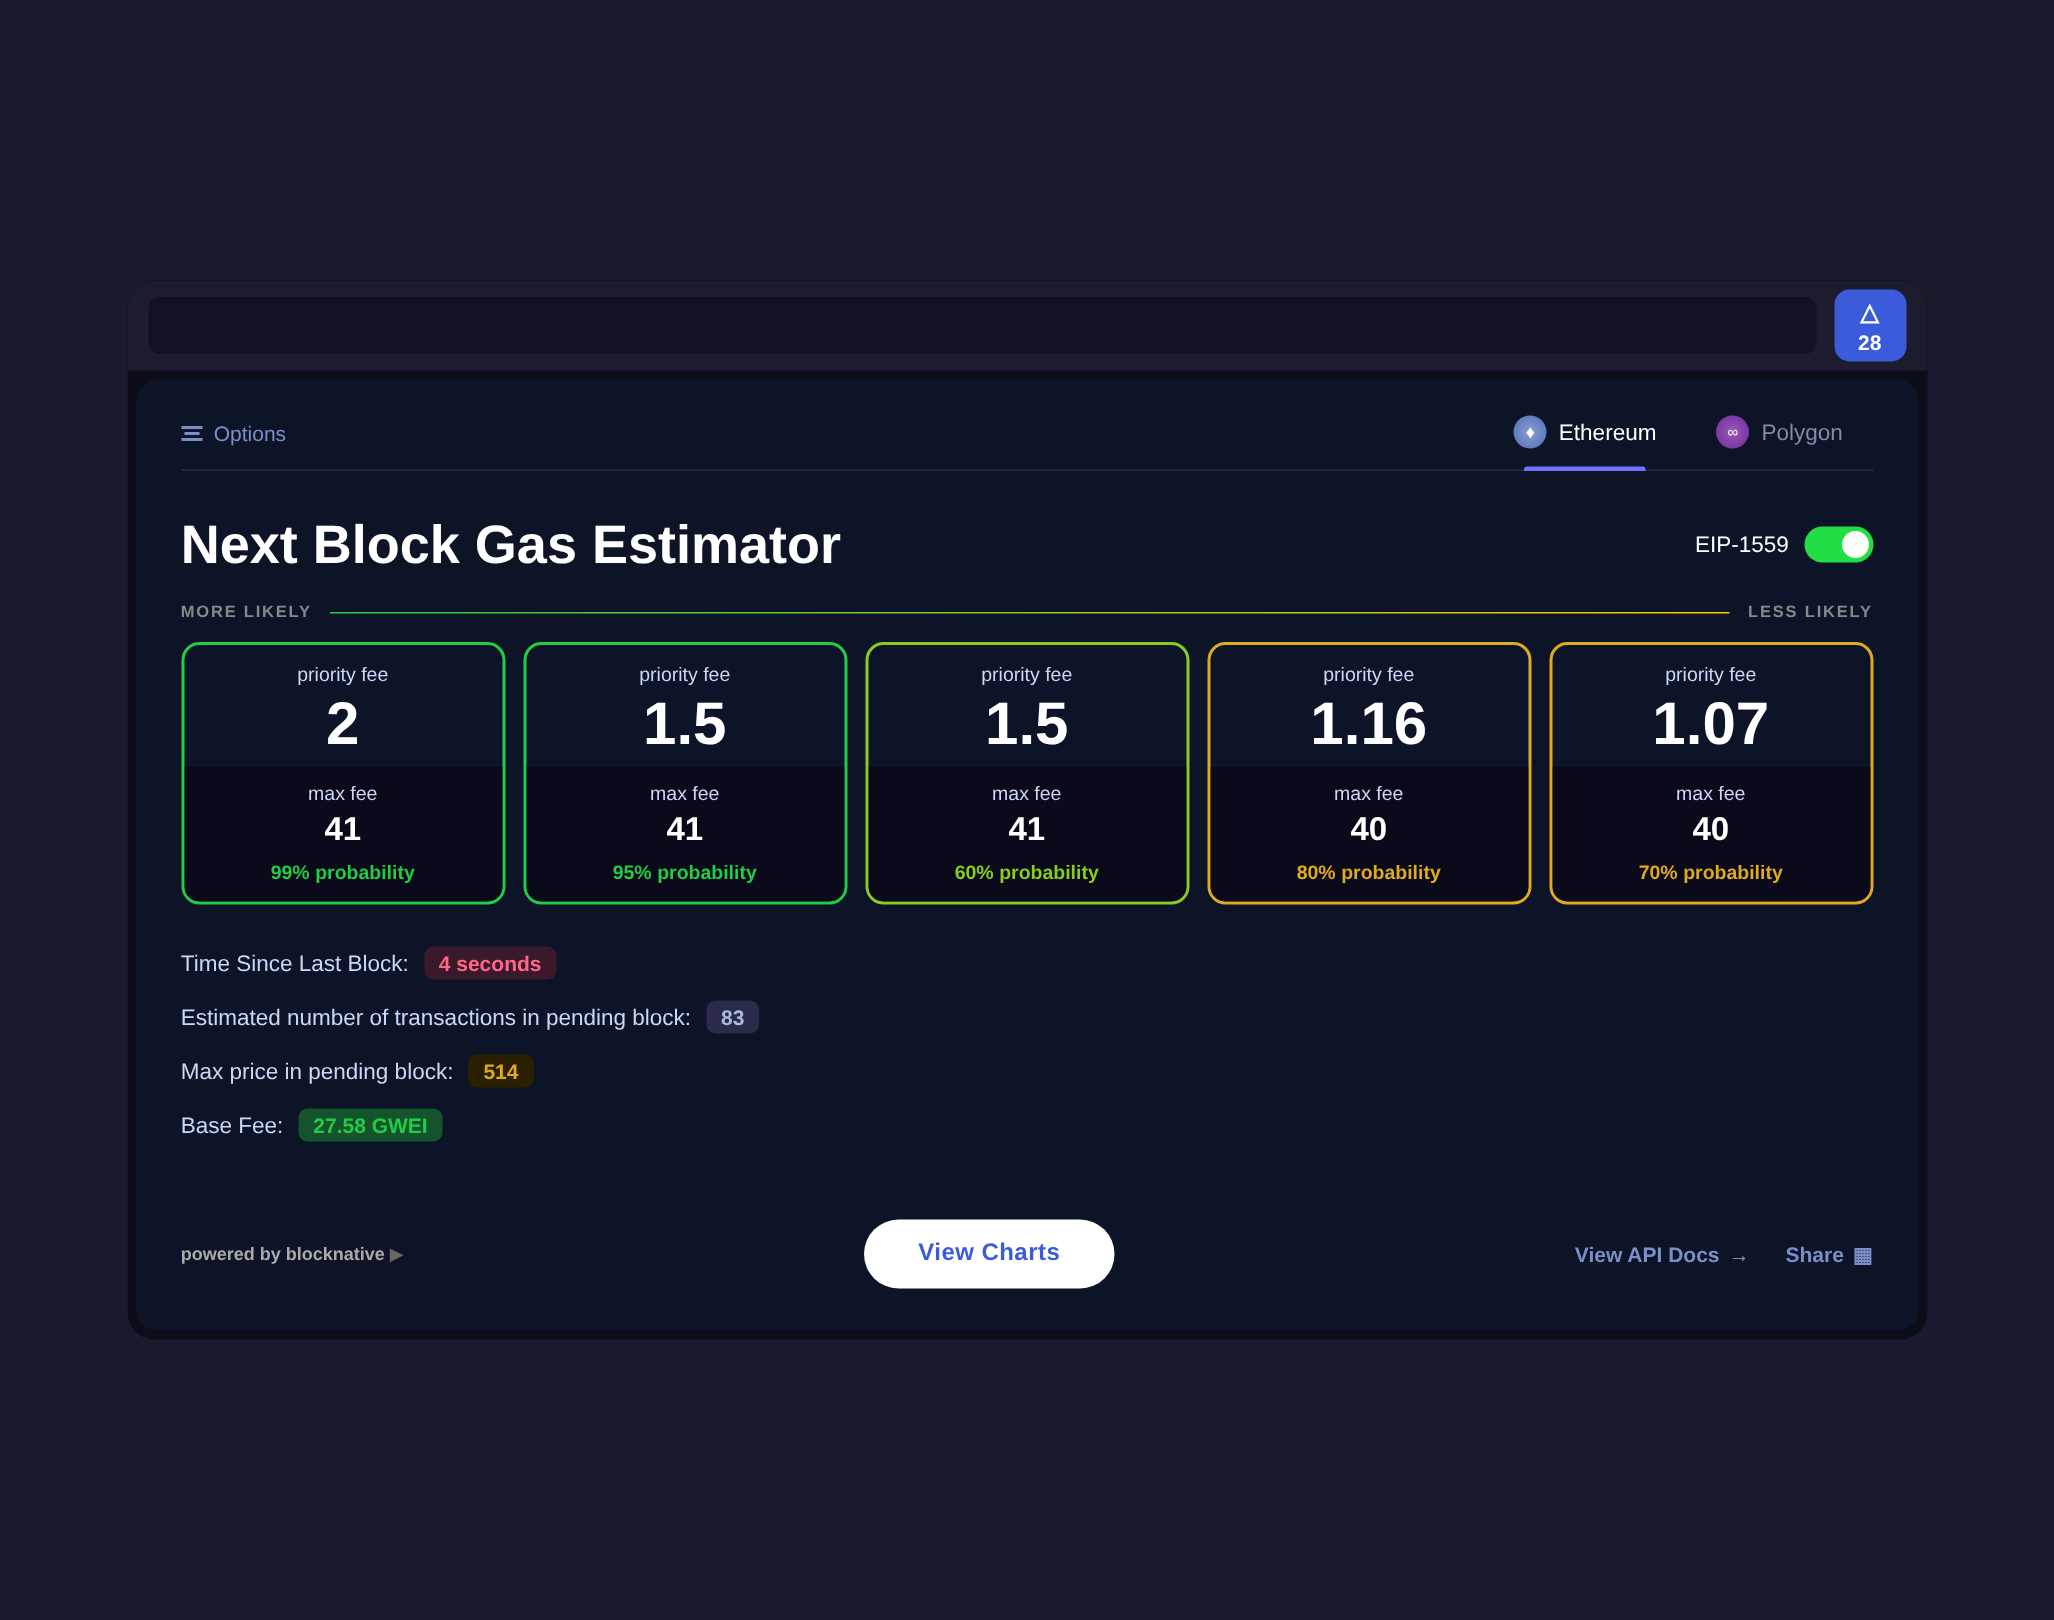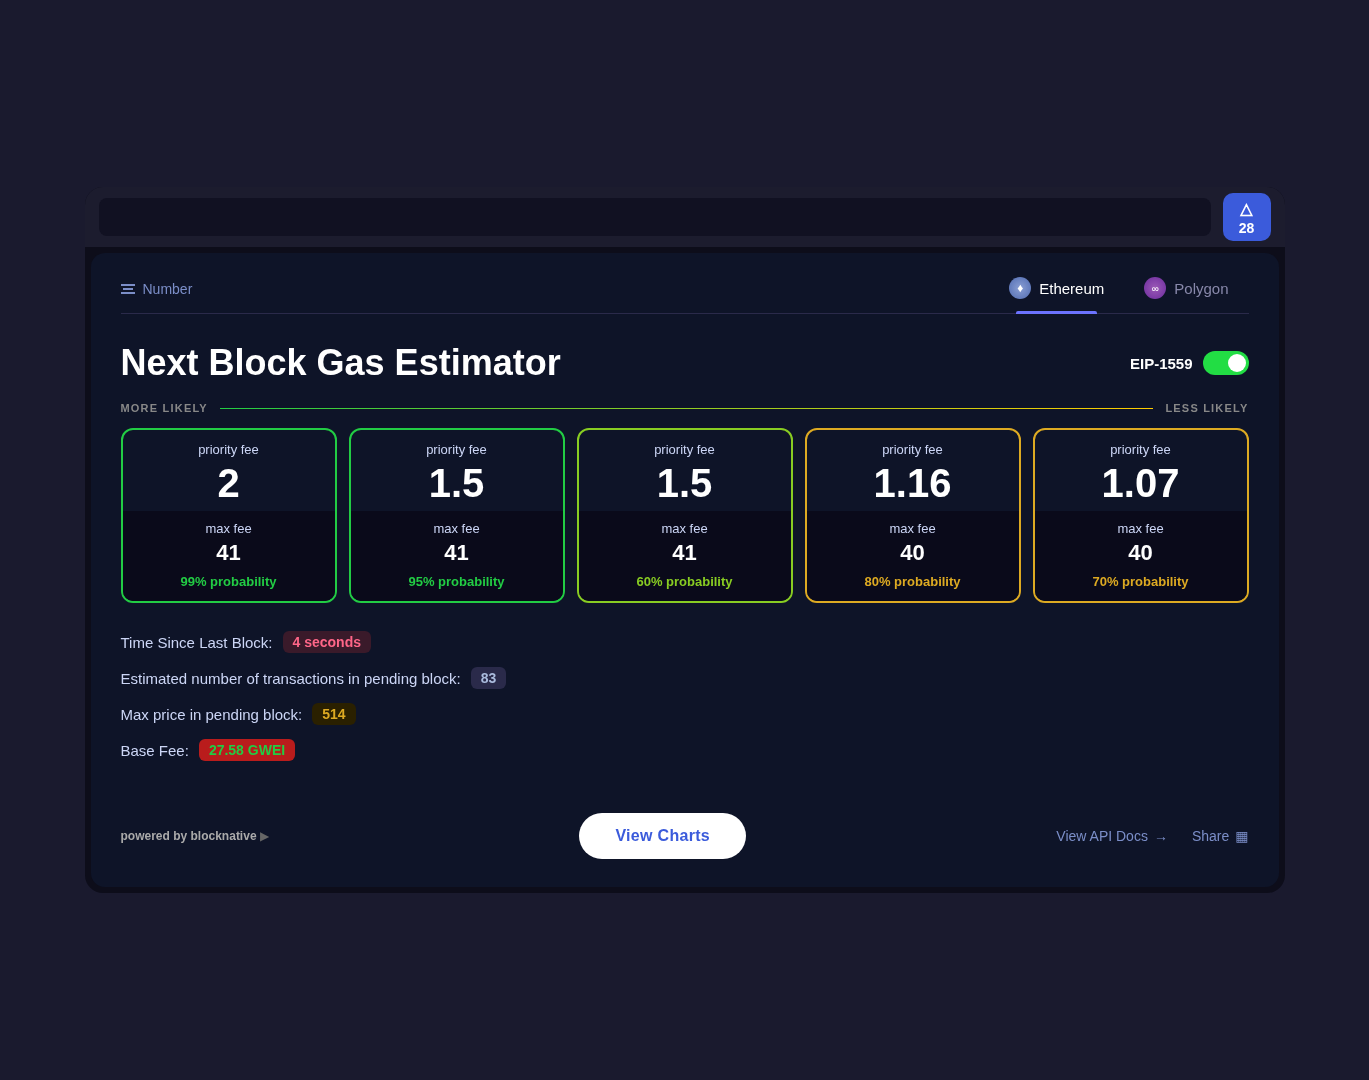--- a/index.html
+++ b/index.html
@@ -164,21 +164,21 @@
       font-weight: 800;
       color: white;
     }
 
     .eip-toggle {
       display: flex;
       align-items: center;
       gap: 10px;
       color: white;
       font-size: 15px;
-      font-weight: 700;
+      font-weight: 400;
     }
 
     .toggle-switch {
       width: 46px;
       height: 24px;
       background: #22dd44;
       border-radius: 12px;
       position: relative;
       cursor: pointer;
     }
@@ -318,21 +318,21 @@
     .stat-badge {
       padding: 3px 10px;
       border-radius: 6px;
       font-size: 14px;
       font-weight: 700;
     }
 
     .stat-badge-pink { background: #3a1a2a; color: #ff6688; }
     .stat-badge-gray { background: #2a2a4a; color: #aabbdd; }
     .stat-badge-yellow { background: #2a2000; color: #ddaa22; }
-    .stat-badge-green { background: #b91c1c; color: #22cc44; }
+    .stat-badge-green { background: #14532d; color: #22cc44; }
 
     
     .footer {
       display: flex;
       align-items: center;
       justify-content: space-between;
       padding-top: 8px;
     }
 
     .powered-by {
@@ -359,21 +359,21 @@
 
     .footer-links {
       display: flex;
       gap: 24px;
       align-items: center;
     }
 
     .footer-link {
       color: #7b8ec8;
       font-size: 14px;
-      font-weight: 400;
+      font-weight: 700;
       cursor: pointer;
       display: flex;
       align-items: center;
       gap: 6px;
     }
   </style>
 </head>
 <body>
 
 <div class="outer-wrapper">
@@ -388,21 +388,21 @@
 
   <div class="main-content">
 
     <div class="network-tabs">
       <div class="options-btn">
         <div class="options-icon">
           <span></span>
             <span></span>
             <span></span>
         </div>
-        <span>Number</span>
+        <span>Options</span>
       </div>
       <div class="tab active">
         <div class="tab-icon-eth">♦</div>
         <span>Ethereum</span>
       </div>
       <div class="tab">
         <div class="tab-icon-poly">∞</div>
         <span>Polygon</span>
       </div>
     </div>

